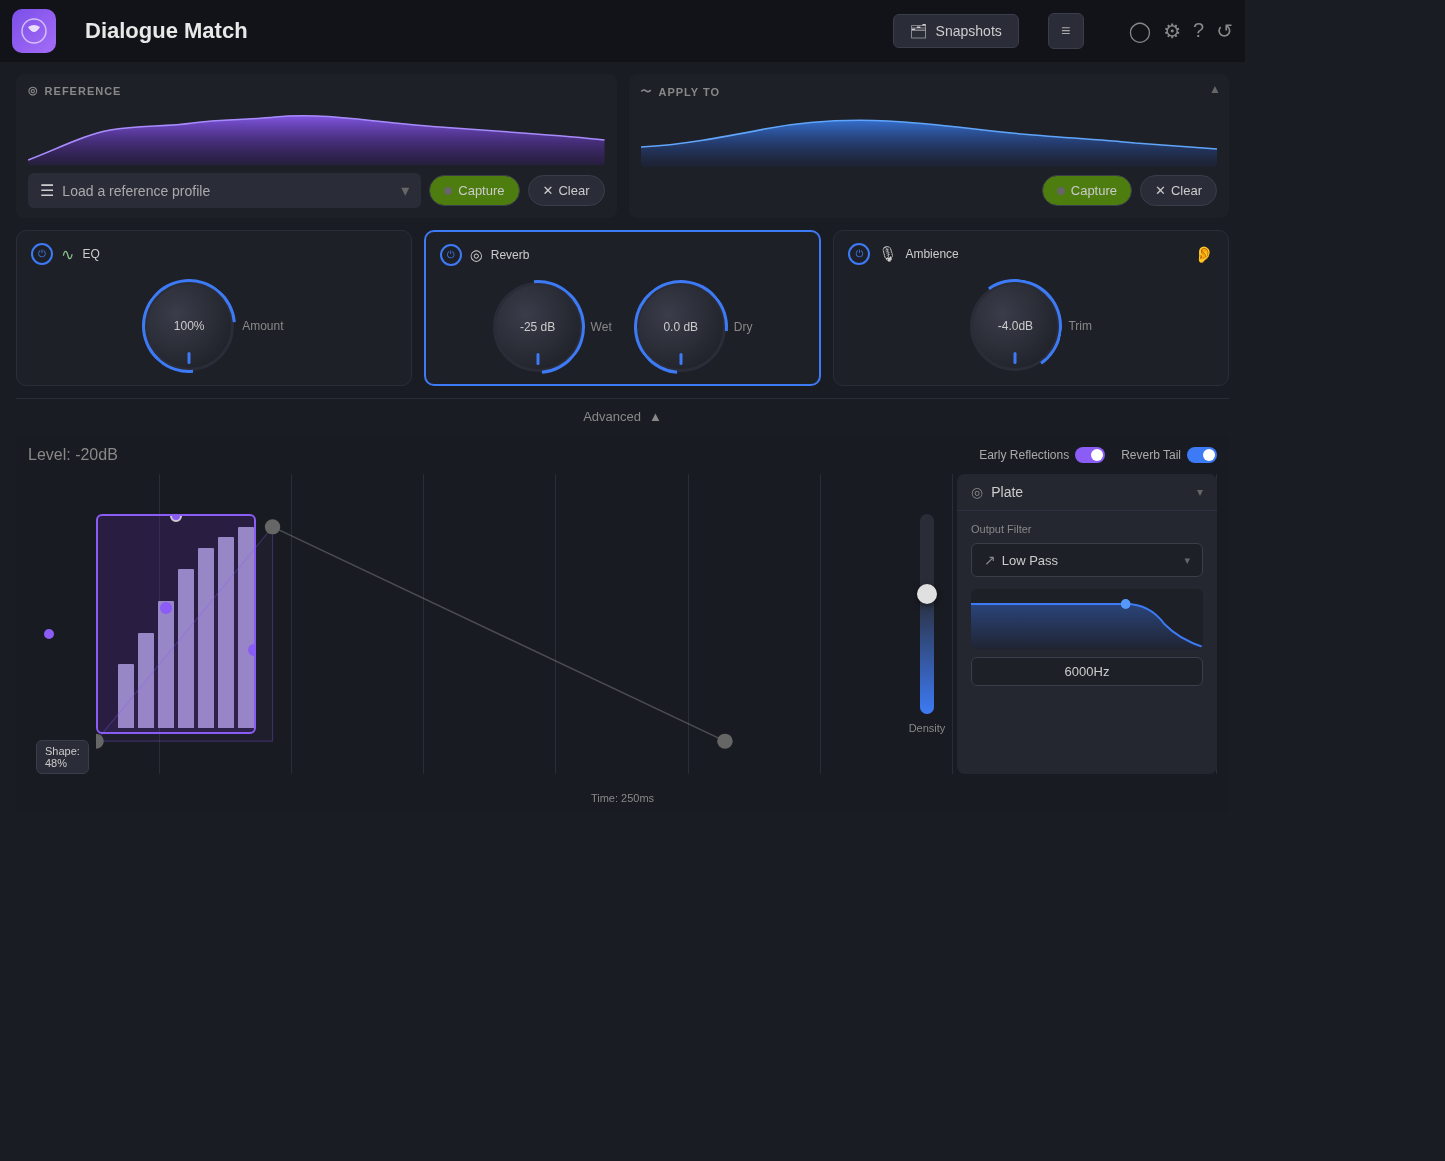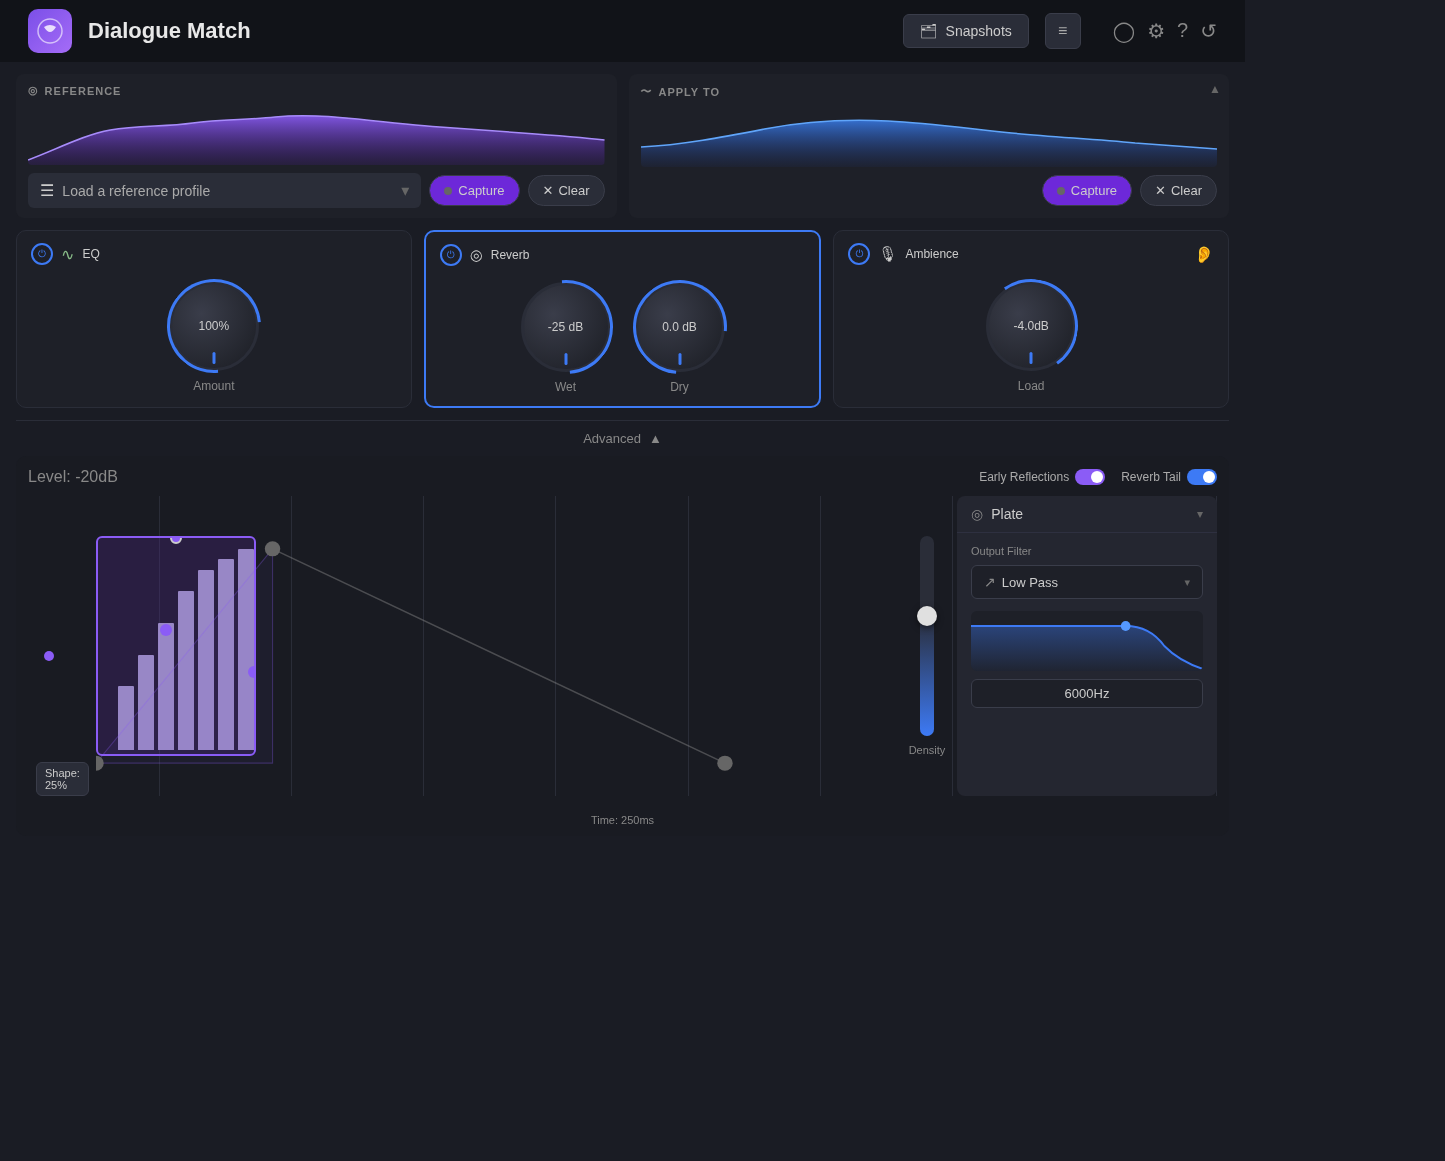--- a/index.html
+++ b/index.html
@@ -11,22 +11,22 @@
       color: #ccc;
       overflow: hidden;
     }
 
     
     .top-bar {
       display: flex;
       align-items: center;
       background: #111318;
       height: 62px;
-      padding: 0 28px;
-      gap: 16px;
+      padding: 0 12px;
+      gap: 29px;
       justify-content: center;
     }
     .app-logo {
       width: 44px; height: 44px;
       background: linear-gradient(135deg, #7b4fe8, #a56cf7);
       border-radius: 10px;
       display: flex; align-items: center; justify-content: center;
       font-size: 22px; color: white;
     }
     .app-title {
@@ -115,21 +115,21 @@
     .load-profile-text {
       color: #aaa;
       font-size: 14px;
     }
     .load-profile-arrow {
       margin-left: auto;
       color: #666;
     }
     .capture-btn {
       display: flex; align-items: center; gap: 6px;
-      background: #6d28d9;
+      background: #4d7c0f;
       border: 1px solid #3a3d4a;
       border-radius: 20px;
       padding: 7px 14px;
       color: #ccc;
       font-size: 13px;
       cursor: pointer;
       white-space: nowrap;
     }
     .capture-dot {
       width: 8px; height: 8px;
@@ -213,21 +213,21 @@
       font-weight: 500;
     }
     .module-body {
       display: flex;
       justify-content: center;
       gap: 24px;
       align-items: flex-start;
     }
     .knob-group {
       display: flex;
-      flex-direction: column;
+      flex-direction: row;
       align-items: center;
       gap: 8px;
       justify-content: space-between;
     }
     .knob-label {
       font-size: 12px;
       color: #888;
     }
 
     
@@ -685,21 +685,21 @@
         <span style="font-size:15px;">🎙</span>
         <span class="module-title">Ambience</span>
         <span style="margin-left:auto;font-size:16px;color:#666;">👂</span>
       </div>
       <div class="module-body">
         <div class="knob-group">
           <div class="knob" style="width:90px;height:90px;">
             <div class="knob-ring" style="transform:rotate(190deg);"></div>
             <span class="knob-value">-4.0dB</span>
           </div>
-          <span class="knob-label">Load</span>
+          <span class="knob-label">Trim</span>
         </div>
       </div>
     </div>
   </div>
 
   <div class="advanced-header">
     <span>Advanced</span>
     <span>▲</span>
   </div>
 
@@ -744,21 +744,21 @@
       <div class="shape-handle-mid"></div>
       <div class="shape-handle-right"></div>
     </div>
 
     <div style="position:absolute; left:28px; top:195px; display:flex; align-items:center; gap:4px;">
       <div style="width:10px;height:10px;border-radius:50%;background:#8b5cf6;"></div>
     </div>
 
     <div class="shape-badge">
       <span style="white-space:pre;">Shape:
-25%</span>
+48%</span>
     </div>
 
     <svg class="decay-canvas" viewBox="0 0 580 280" preserveAspectRatio="none">
 
       <path d="M0,240 L160,40 L160,240 Z" fill="rgba(139,92,246,0.05)" stroke="rgba(139,92,246,0.3)" stroke-width="1"></path>
 
       <path d="M160,40 L570,240" fill="none" stroke="rgba(150,150,150,0.4)" stroke-width="1.5"></path>
 
       <circle cx="0" cy="240" r="7" fill="#666"></circle>
       <circle cx="160" cy="40" r="7" fill="#666"></circle>

